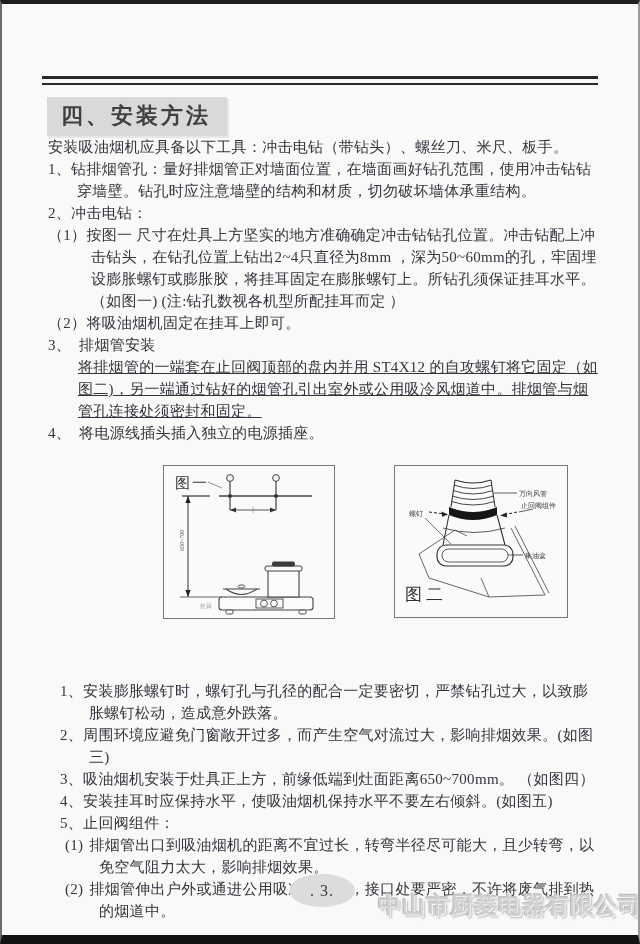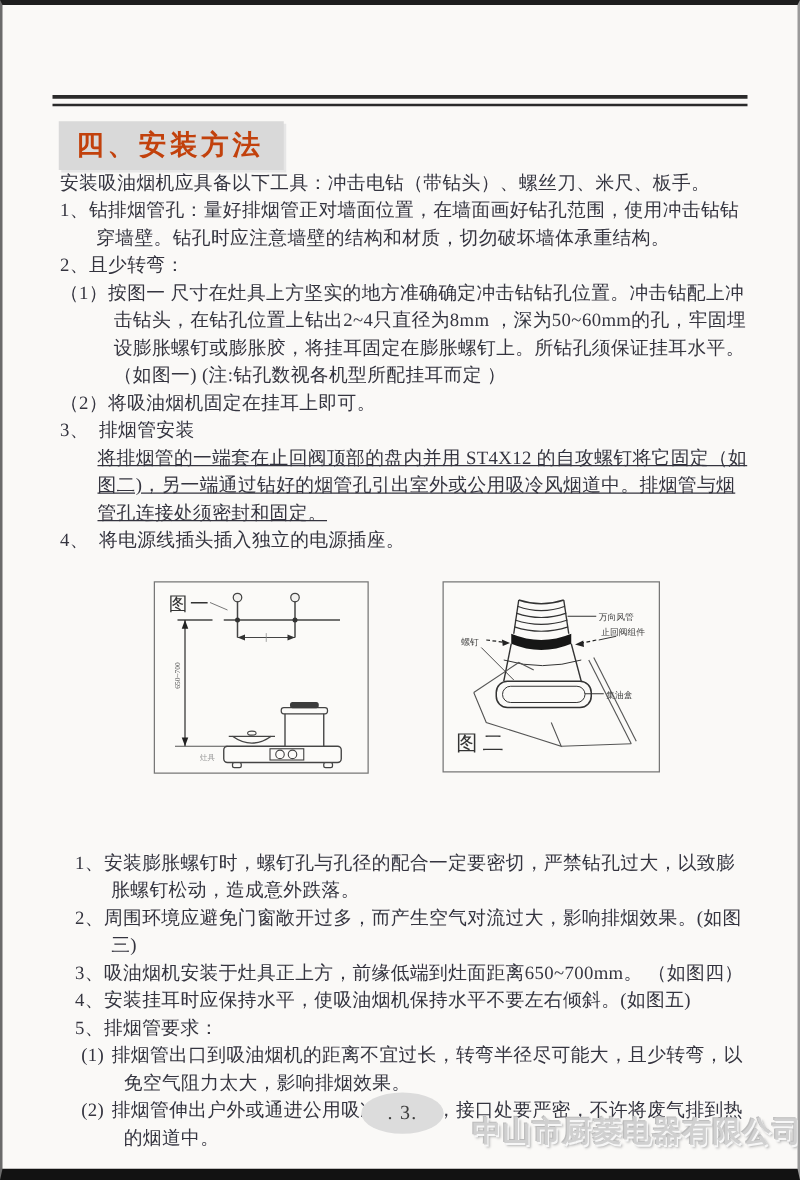--- a/index.html
+++ b/index.html
@@ -19,21 +19,21 @@
   }
   .top-rule{
     position:absolute;left:40px;right:40px;top:72px;
     height:4px;
     border-top:3px solid #2a2a2a;
     border-bottom:2px solid #2a2a2a;
   }
   .heading-box{
     position:absolute;left:45px;
     background:#d9d9d9;
-    color:#c2410c;
+    color:#404040;
     font-size:22px;font-weight:bold;
     letter-spacing:3px;
     padding:4px 16px 5px 14px;
     box-shadow:2px 2px 0 #e6e6e6;
     white-space:nowrap;
   }
   #sec4-head{top:93px;}
   #sec5-head{top:631px;}
   .textblock{
     position:absolute;left:46px;right:40px;
@@ -46,20 +46,21 @@
   .l0{padding-left:0;}
   .l1{padding-left:29px;text-indent:-29px;}
   .l2{padding-left:43px;text-indent:-43px;}
   .l2b{margin-left:5px;padding-left:34px;text-indent:-34px;}
   .cont{margin-left:30px;text-decoration:underline;}
   .lbl{white-space:pre;}
   .figbox{
     position:absolute;
     background:#fbfaf8;
     border:1px solid #777;
+    margin-left:40px;
   }
   #fig1{left:121px;top:461px;width:170px;height:152px;}
   #fig2{left:352px;top:461px;width:172px;height:151px;}
   .oval{
     position:absolute;left:287px;top:870px;
     width:66px;height:33px;
     background:#dcdcdc;
     border-radius:50%;
     display:flex;align-items:center;justify-content:center;
     font-size:16px;color:#3d3d3d;letter-spacing:1px;
@@ -87,21 +88,21 @@
 
   <div class="top-rule"></div>
 
   <div class="heading-box" id="sec4-head">
     <span>四、安装方法</span>
   </div>
 
   <div class="textblock" id="sec4-text">
     <p class="li l0">安装吸油烟机应具备以下工具：冲击电钻（带钻头）、螺丝刀、米尺、板手。</p>
     <p class="li l1"><span class="lbl">1、</span><span>钻排烟管孔：量好排烟管正对墙面位置，在墙面画好钻孔范围，使用冲击钻钻穿墙壁。钻孔时应注意墙壁的结构和材质，切勿破坏墙体承重结构。</span></p>
-    <p class="li l1"><span class="lbl">2、</span><span>且少转弯：</span></p>
+    <p class="li l1"><span class="lbl">2、</span><span>冲击电钻：</span></p>
     <p class="li l2"><span class="lbl">（1）</span><span>按图一 尺寸在灶具上方坚实的地方准确确定冲击钻钻孔位置。冲击钻配上冲击钻头，在钻孔位置上钻出2~4只直径为8mm ，深为50~60mm的孔，牢固埋设膨胀螺钉或膨胀胶，将挂耳固定在膨胀螺钉上。所钻孔须保证挂耳水平。 （如图一) (注:钻孔数视各机型所配挂耳而定 ）</span></p>
     <p class="li l2"><span class="lbl">（2）</span><span>将吸油烟机固定在挂耳上即可。</span></p>
     <p class="li l1"><span class="lbl">3、</span><span style="padding-left:8px">排烟管安装</span></p>
     <p class="li cont"><span>将排烟管的一端套在止回阀顶部的盘内并用 ST4X12 的自攻螺钉将它固定（如图二)，另一端通过钻好的烟管孔引出室外或公用吸冷风烟道中。排烟管与烟管孔连接处须密封和固定。</span></p>
     <p class="li l1"><span class="lbl">4、</span><span style="padding-left:8px">将电源线插头插入独立的电源插座。</span></p>
   </div>
 
   <div class="figbox" id="fig1">
     <svg width="168" height="150" viewBox="0 0 168 150">
       <text class="figcap" x="11" y="22">图一</text>
@@ -205,21 +206,21 @@
       <text class="figcap2" x="10" y="134">图二</text>
     </svg>
   </div>
 
 
   <div class="textblock" id="sec5-text">
     <p class="li l1"><span class="lbl">1、</span><span>安装膨胀螺钉时，螺钉孔与孔径的配合一定要密切，严禁钻孔过大，以致膨胀螺钉松动，造成意外跌落。</span></p>
     <p class="li l1"><span class="lbl">2、</span><span>周围环境应避免门窗敞开过多，而产生空气对流过大，影响排烟效果。(如图三)</span></p>
     <p class="li l1"><span class="lbl">3、</span><span>吸油烟机安装于灶具正上方，前缘低端到灶面距离650~700mm。 （如图四）</span></p>
     <p class="li l1"><span class="lbl">4、</span><span>安装挂耳时应保持水平，使吸油烟机保持水平不要左右倾斜。(如图五)</span></p>
-    <p class="li l1"><span class="lbl">5、</span><span>排烟管要求：</span></p>
+    <p class="li l1"><span class="lbl">5、</span><span>止回阀组件：</span></p>
     <p class="li l2b"><span class="lbl">(1)</span><span style="padding-left:6px">排烟管出口到吸油烟机的距离不宜过长，转弯半径尽可能大，且少转弯，以免空气阻力太大，影响排烟效果。</span></p>
     <p class="li l2b"><span class="lbl">(2)</span><span style="padding-left:6px">排烟管伸出户外或通进公用吸冷风烟道，接口处要严密，不许将废气排到热的烟道中。</span></p>
   </div>
 
   <div class="oval">
     <span>. 3.</span>
   </div>
 
   <div class="watermark">中山市厨菱电器有限公司</div>
 

